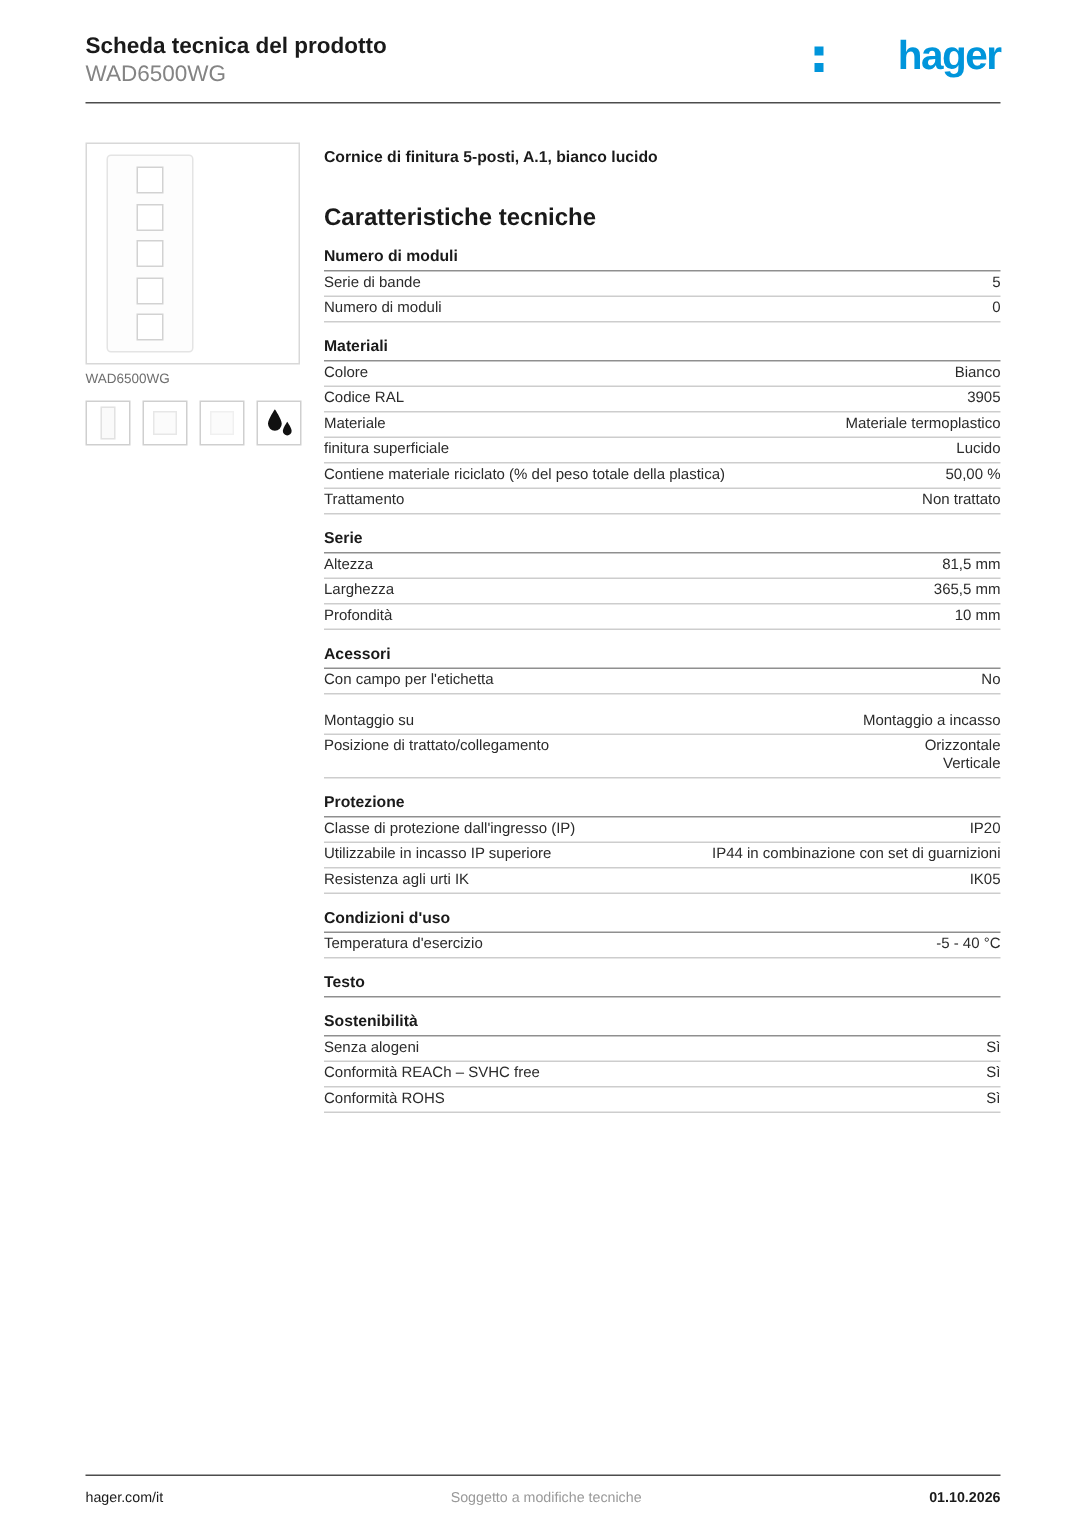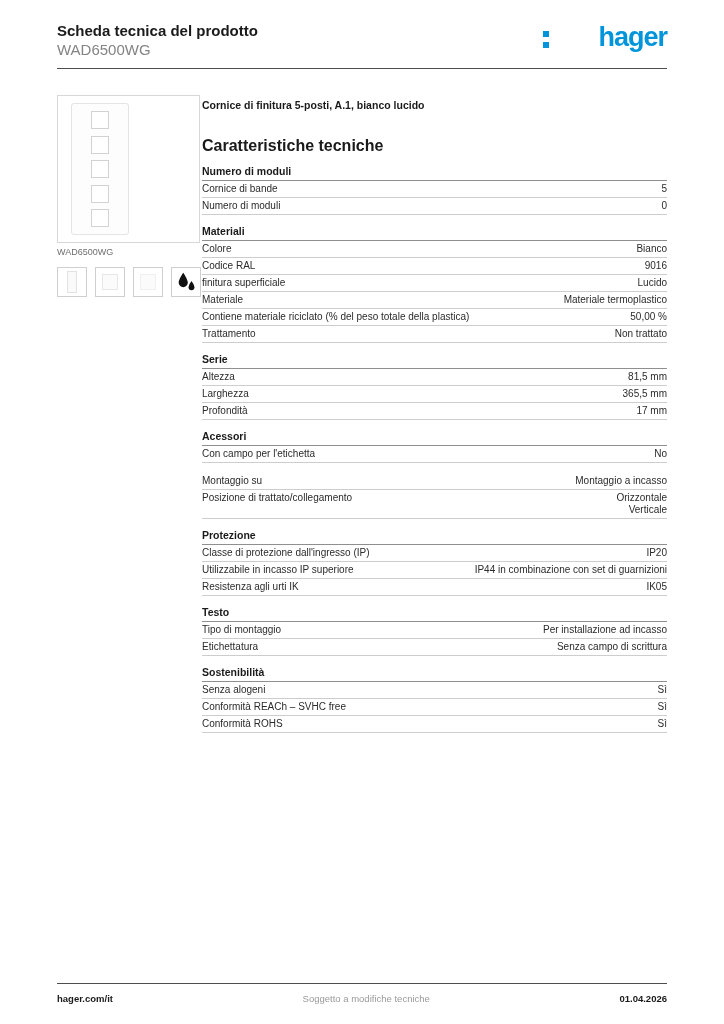--- a/index.html
+++ b/index.html
@@ -22,21 +22,21 @@
   .header-title { font-size:15px; font-weight:bold; color:#1a1a1a; }
   .header-code  { font-size:15px; color:#848484; margin-top:2px; }
   .logo { display:flex; align-items:center; margin-top:2px;gap:46px; }
   .logo-colon { display:flex; flex-direction:column; gap:5px; margin-right:3px; margin-top:4px; }
   .logo-colon i { display:block; width:6px; height:6px; background:#0095db; }
   .logo-text { font-size:27px; font-weight:bold; color:#0095db; letter-spacing:-1px; line-height:1; }
 
   
   .main { display:flex; margin-top:26px; }
   .left-col { width:145px; flex:none; }
-  .right-col { flex:1; min-width:0; }
+  .right-col { flex:1; margin-left:14px; min-width:0; }
 
   
   .product-image {
     width:143px; height:148px;
     border:1px solid #d8d8d8;
     background:#fff;
     display:flex; align-items:center; padding-left:13px;
   }
   .plate {
     width:58px; height:132px;
@@ -77,21 +77,21 @@
   .row .val { text-align:right; white-space:pre-line; max-width:58%; }
 
   
   .footer {
     position:absolute; left:57px; right:57px; bottom:16px;
     border-top:1px solid #4d4d4d;
     padding-top:9px;
     display:flex; justify-content:space-between; align-items:baseline;
     font-size:9.5px;
   }
-  .footer .f-left  { font-weight:bold; color:#1a1a1a; }
+  .footer .f-left  { font-weight:normal; color:#1a1a1a; }
   .footer .f-center{ color:#9a9a9a; }
   .footer .f-right { font-weight:bold; color:#1a1a1a; }
 </style>
 </head>
 <body>
 
 <div class="page">
 
   <div class="header">
     <div>
@@ -141,55 +141,55 @@
     </div>
 
     <div class="right-col">
       <div class="description">Cornice di finitura 5-posti, A.1, bianco lucido</div>
       <div class="tech-title">Caratteristiche tecniche</div>
       <div id="sections">
   <div class="section">
     <div class="section-title">Numero di moduli</div>
     <div>
   <div class="row">
-    <span class="lbl">Cornice di bande</span>
+    <span class="lbl">Serie di bande</span>
     <span class="val">5</span>
   </div>
 
   <div class="row">
     <span class="lbl">Numero di moduli</span>
     <span class="val">0</span>
   </div>
 </div>
   </div>
 
   <div class="section">
     <div class="section-title">Materiali</div>
     <div>
   <div class="row">
     <span class="lbl">Colore</span>
     <span class="val">Bianco</span>
   </div>
 
   <div class="row">
     <span class="lbl">Codice RAL</span>
-    <span class="val">9016</span>
+    <span class="val">3905</span>
+  </div>
+
+  <div class="row">
+    <span class="lbl">Materiale</span>
+    <span class="val">Materiale termoplastico</span>
   </div>
 
   <div class="row">
     <span class="lbl">finitura superficiale</span>
     <span class="val">Lucido</span>
   </div>
 
   <div class="row">
-    <span class="lbl">Materiale</span>
-    <span class="val">Materiale termoplastico</span>
-  </div>
-
-  <div class="row">
     <span class="lbl">Contiene materiale riciclato (% del peso totale della plastica)</span>
     <span class="val">50,00 %</span>
   </div>
 
   <div class="row">
     <span class="lbl">Trattamento</span>
     <span class="val">Non trattato</span>
   </div>
 </div>
   </div>
@@ -202,21 +202,21 @@
     <span class="val">81,5 mm</span>
   </div>
 
   <div class="row">
     <span class="lbl">Larghezza</span>
     <span class="val">365,5 mm</span>
   </div>
 
   <div class="row">
     <span class="lbl">Profondità</span>
-    <span class="val">17 mm</span>
+    <span class="val">10 mm</span>
   </div>
 </div>
   </div>
 
   <div class="section">
     <div class="section-title">Acessori</div>
     <div>
   <div class="row">
     <span class="lbl">Con campo per l'etichetta</span>
     <span class="val">No</span>
@@ -252,34 +252,32 @@
     <span class="val">IP44 in combinazione con set di guarnizioni</span>
   </div>
 
   <div class="row">
     <span class="lbl">Resistenza agli urti IK</span>
     <span class="val">IK05</span>
   </div>
 </div>
   </div>
 
+  <div class="section">
+    <div class="section-title">Condizioni d'uso</div>
+    <div>
+  <div class="row">
+    <span class="lbl">Temperatura d'esercizio</span>
+    <span class="val">-5 - 40 °C</span>
+  </div>
+</div>
+  </div>
 
   <div class="section">
     <div class="section-title">Testo</div>
-    <div>
-  <div class="row">
-    <span class="lbl">Tipo di montaggio</span>
-    <span class="val">Per installazione ad incasso</span>
-  </div>
-
-  <div class="row">
-    <span class="lbl">Etichettatura</span>
-    <span class="val">Senza campo di scrittura</span>
-  </div>
-</div>
   </div>
 
   <div class="section">
     <div class="section-title">Sostenibilità</div>
     <div>
   <div class="row">
     <span class="lbl">Senza alogeni</span>
     <span class="val">Sì</span>
   </div>
 
@@ -295,16 +293,16 @@
 </div>
   </div>
 </div>
     </div>
 
   </div>
 
   <div class="footer">
     <span class="f-left">hager.com/it</span>
     <span class="f-center">Soggetto a modifiche tecniche</span>
-    <span class="f-right">01.04.2026</span>
+    <span class="f-right">01.10.2026</span>
   </div>
 
 </div>
 
 </body></html>

